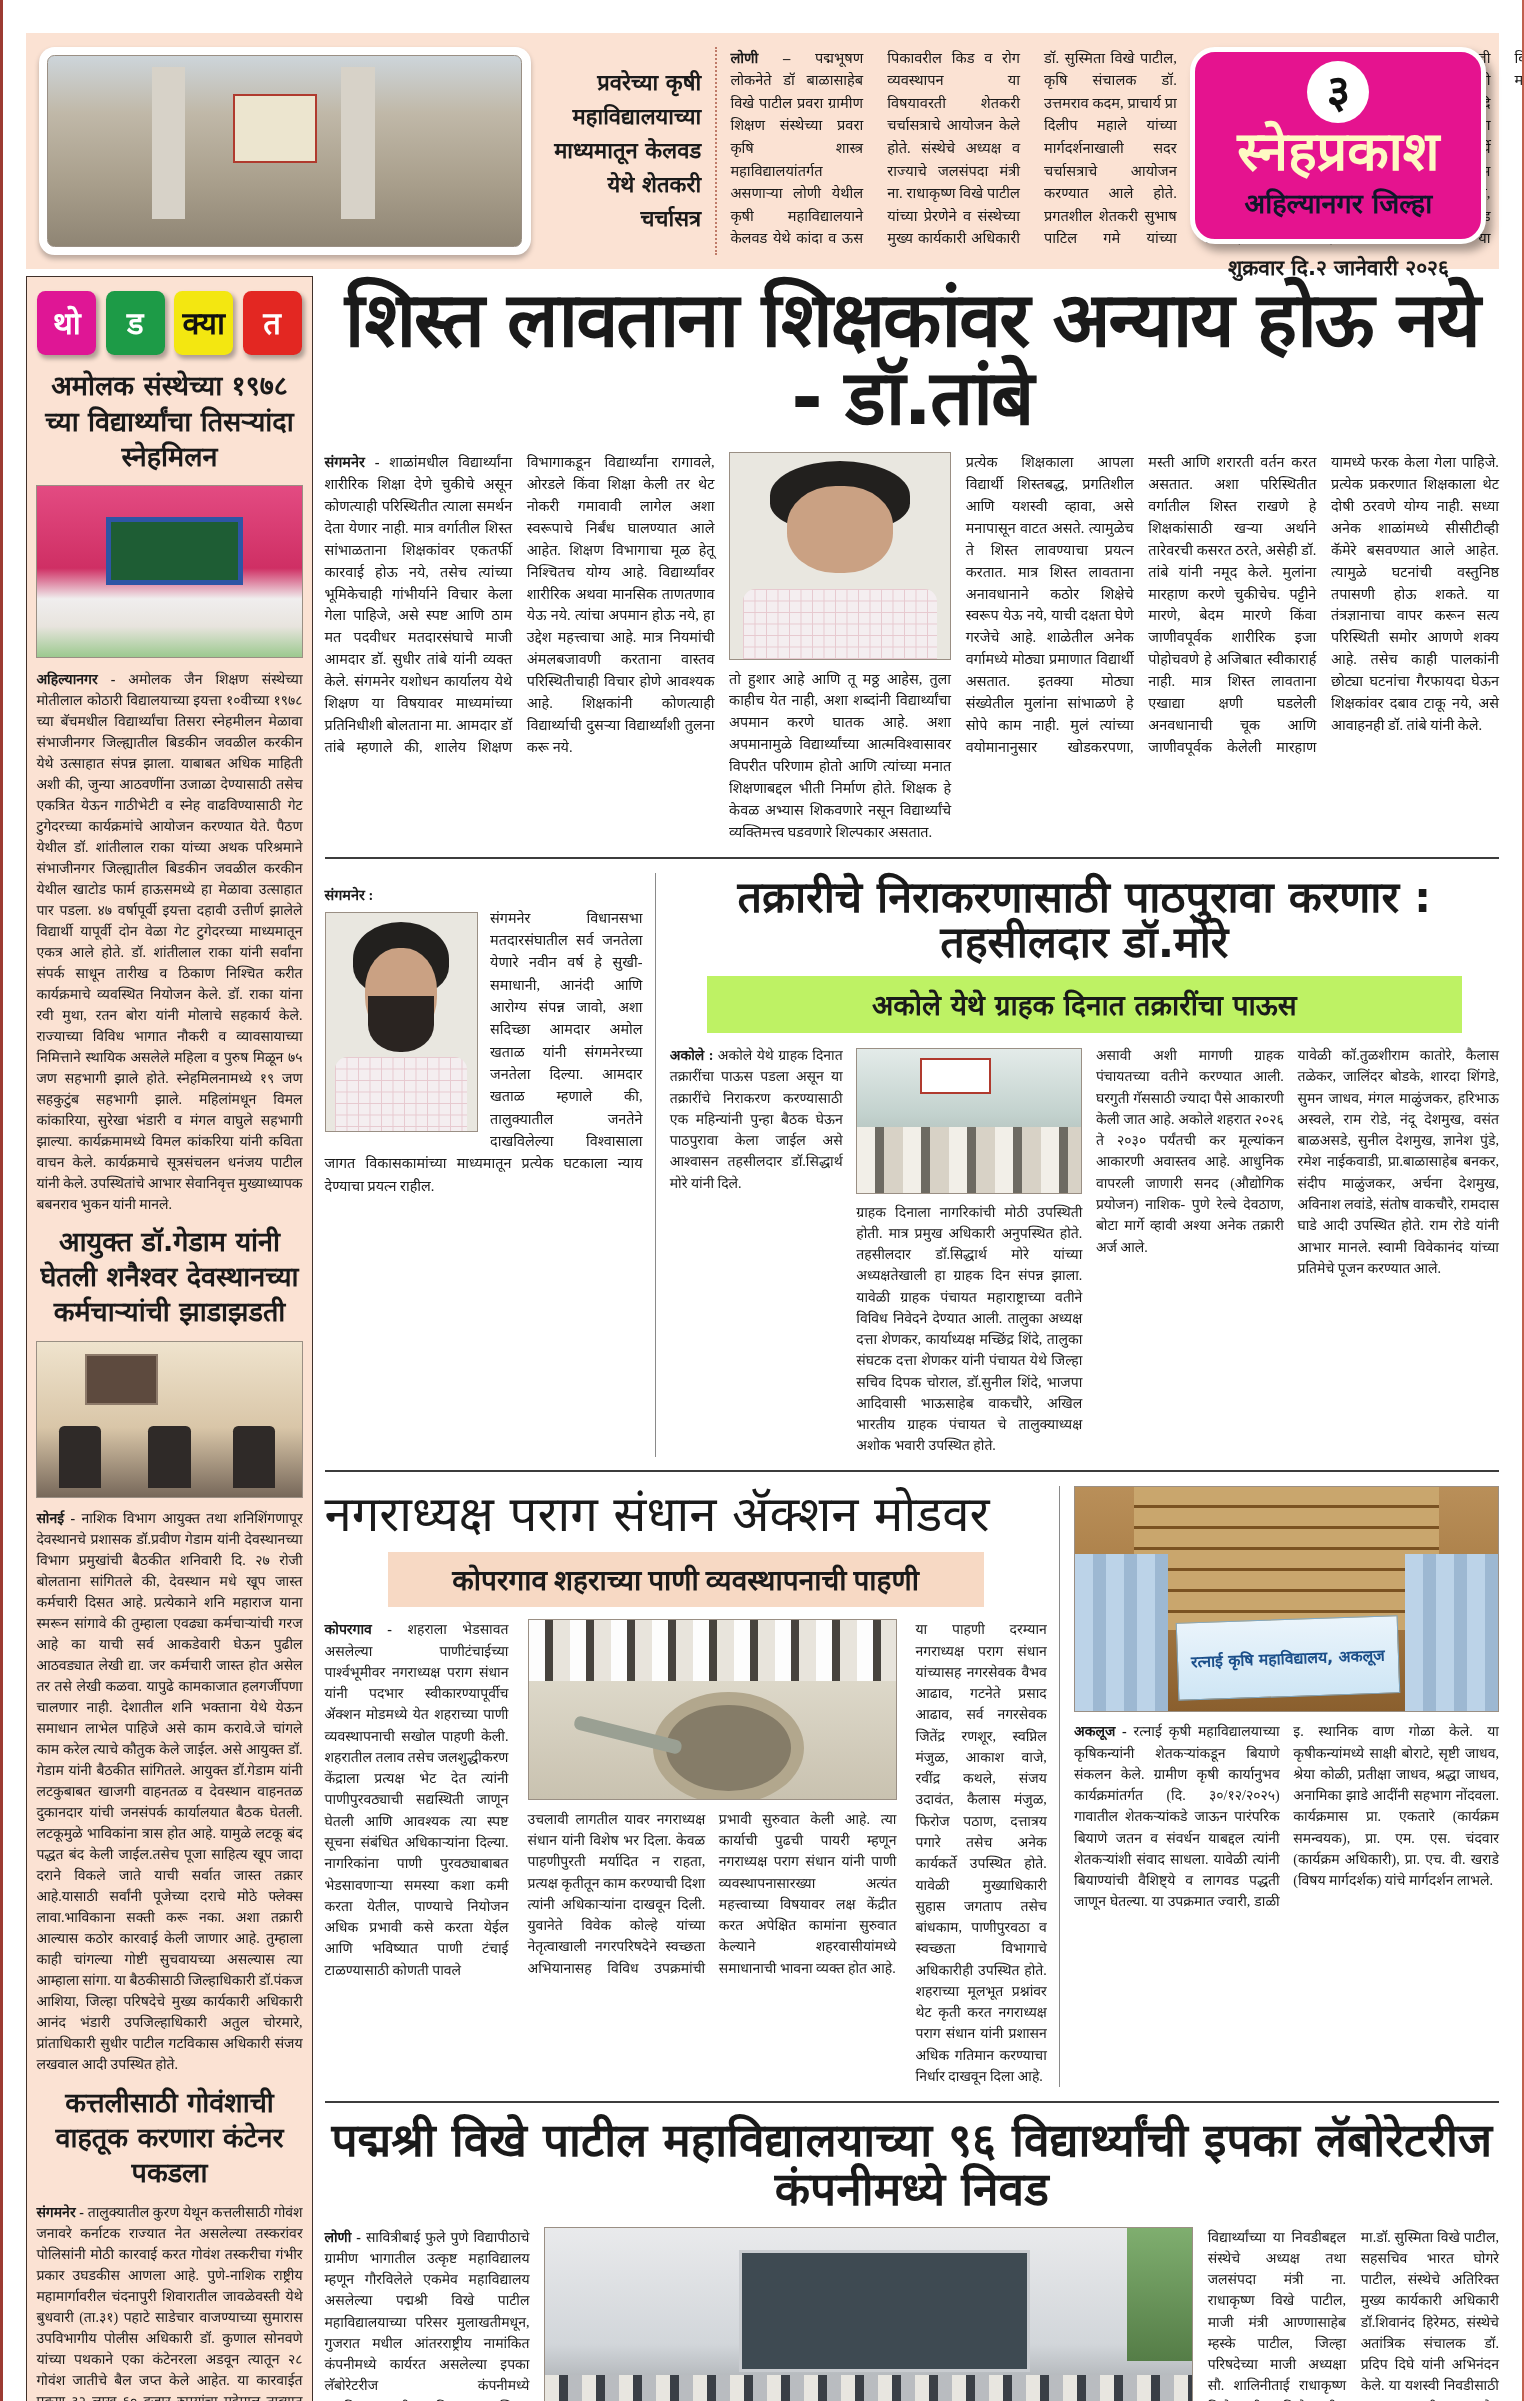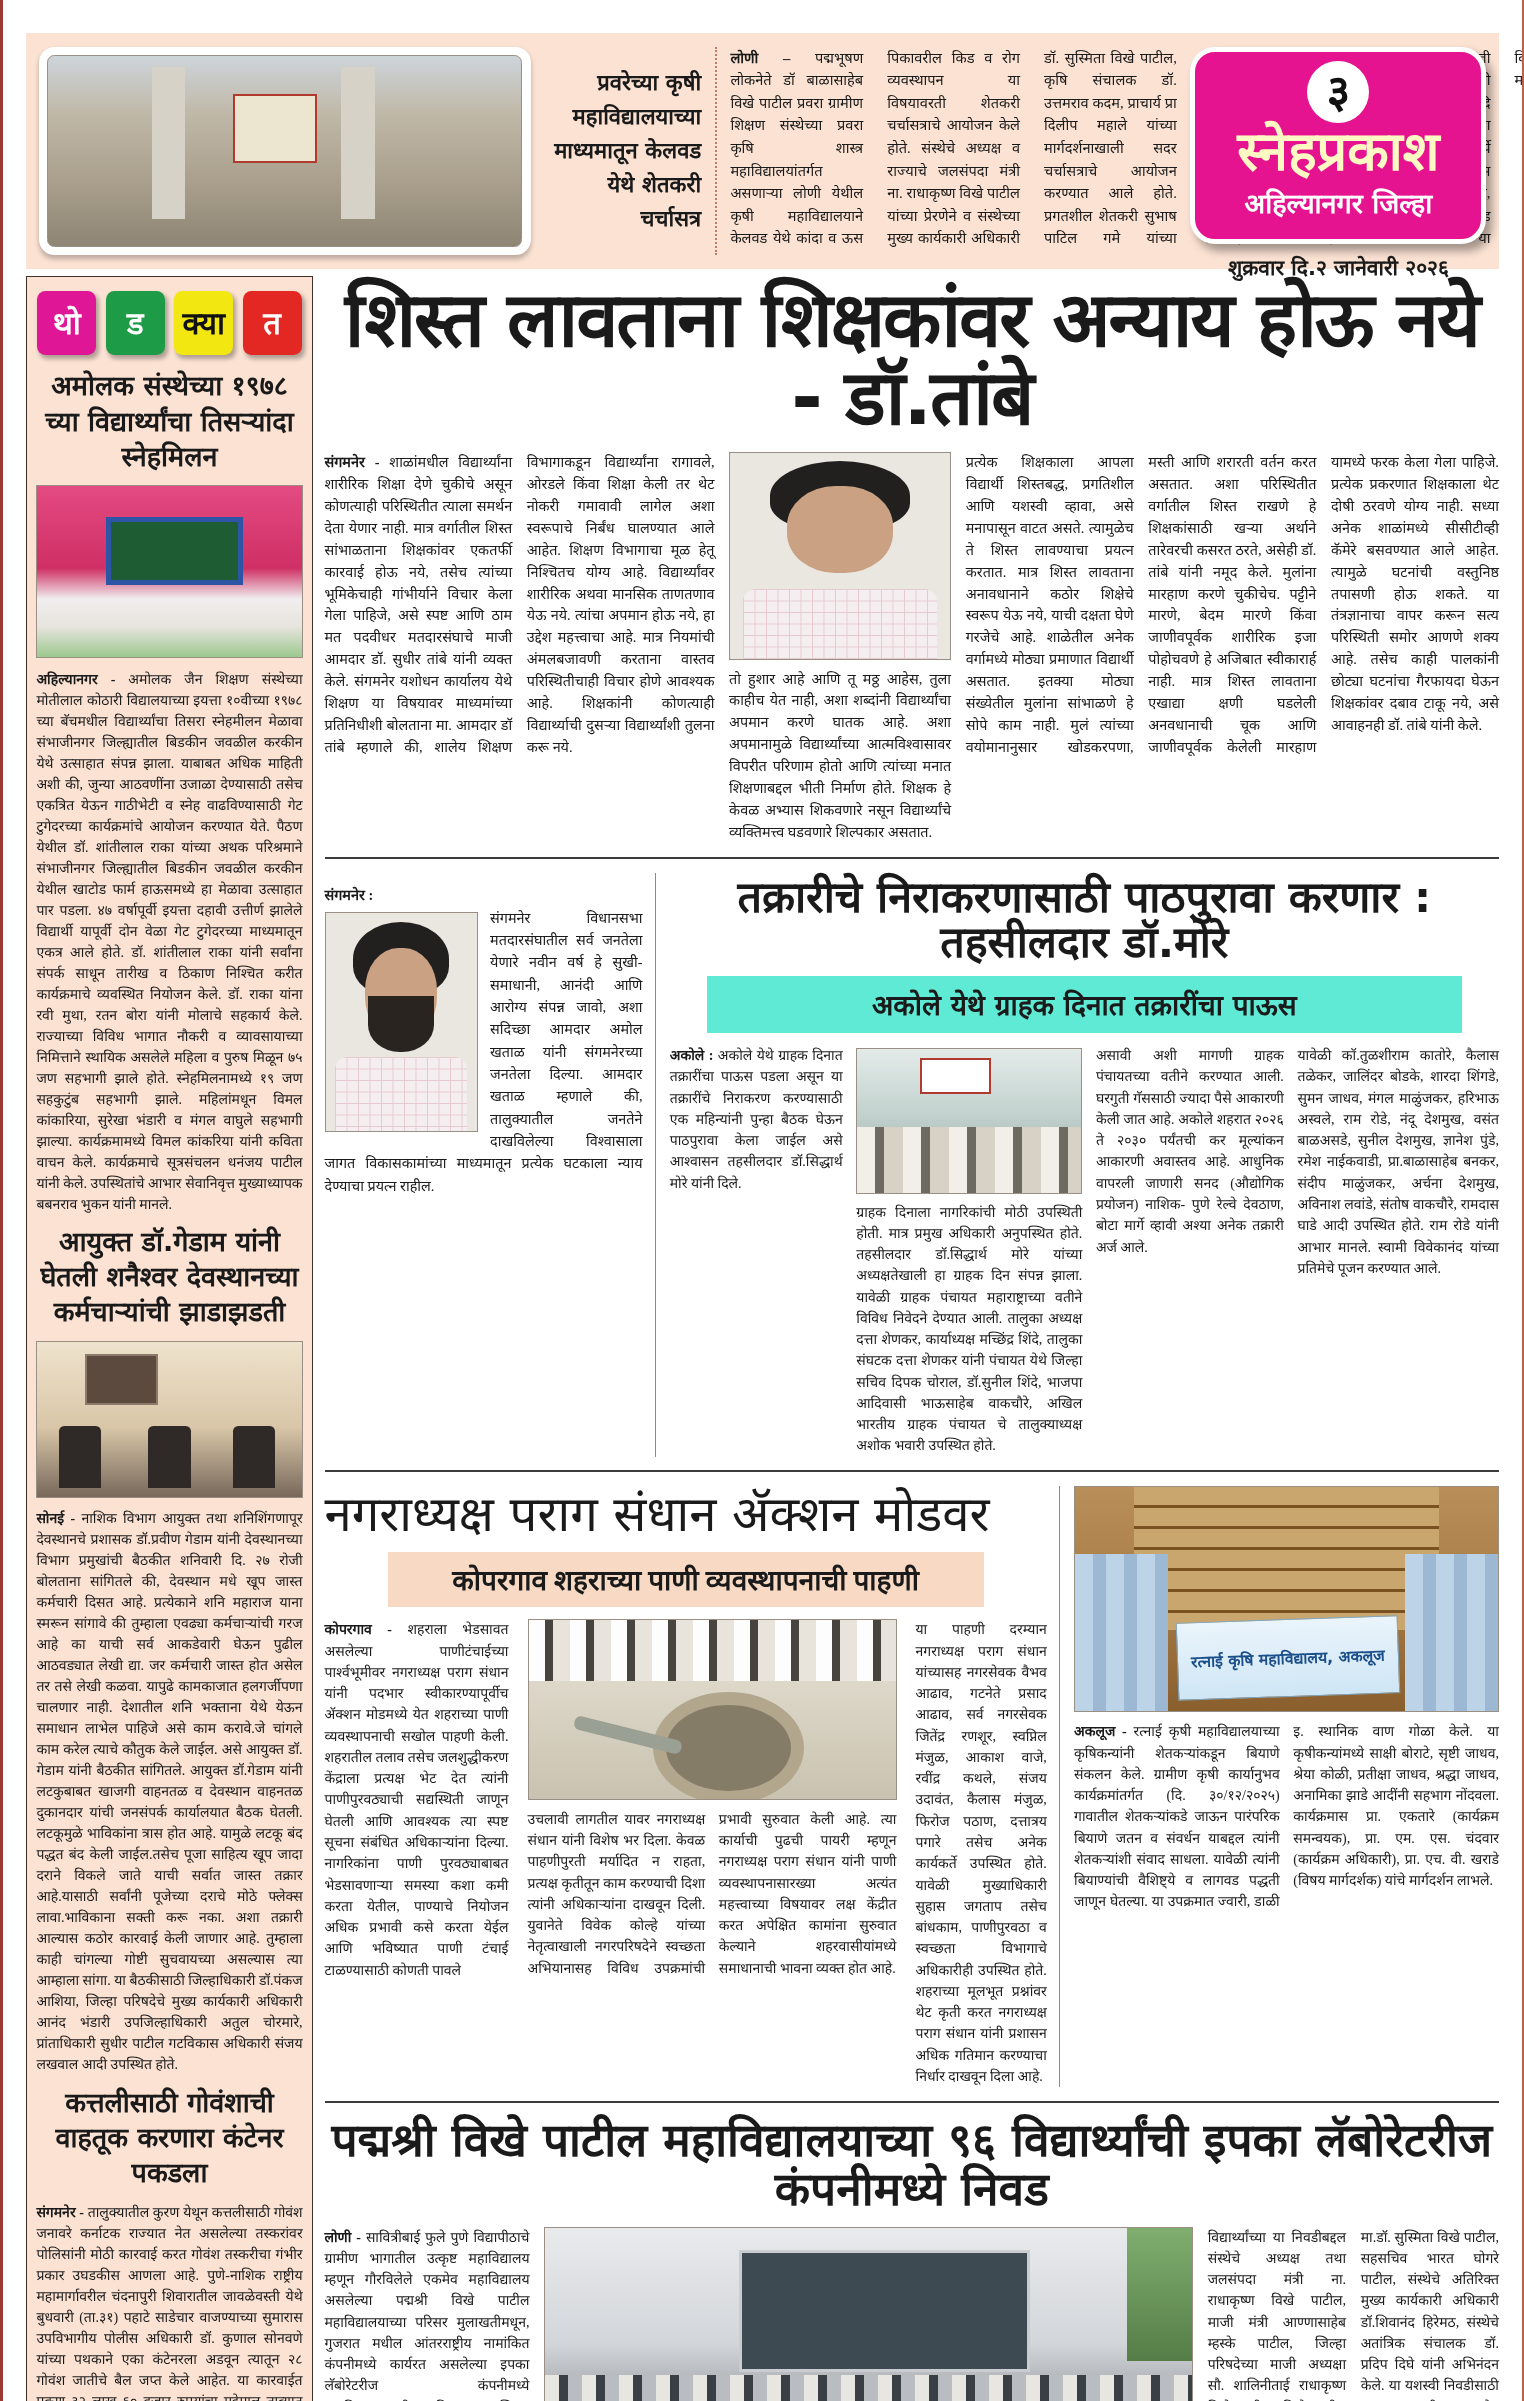--- a/index.html
+++ b/index.html
@@ -16,21 +16,21 @@
                align-self:center;font-family:"DejaVu Sans",sans-serif;}
   .dot-sep{border-left:2.6px dotted #bf7a68;align-self:stretch;}
   .top-body{flex:1;column-count:3;column-gap:24px;font-size:14.6px;line-height:1.55;text-align:justify;min-width:0;}
   .dateline{font-weight:bold;}
   .masthead{width:296px;flex:none;display:flex;flex-direction:column;align-items:center;justify-content:flex-start;}
   .mast-box{background:#e5138f;border:5.2px solid #fff;border-radius:25px;width:100%;box-sizing:border-box;
             text-align:center;padding:7.3px 4.2px 18px;box-shadow:5.2px 6.3px 8.4px rgba(0,0,0,.35);}
   .mast-circle{width:62px;height:62px;background:#fff;border-radius:50%;margin:2.1px auto 1px;
                font-size:45px;font-weight:bold;line-height:62px;color:#111;}
   .mast-title{color:#fef9c3;font-size:54px;font-weight:800;line-height:1.05;}
-  .mast-sub{color:#ffffff;font-size:27px;font-weight:800;margin-top:3.1px;}
+  .mast-sub{color:#0f172a;font-size:27px;font-weight:800;margin-top:3.1px;}
   .mast-date{font-size:21px;font-weight:800;margin-top:9.4px;font-family:"DejaVu Sans",sans-serif;}
   
   .content-row{display:flex;gap:11.5px;margin-top:7.3px;}
   .left-col{width:287px;flex:none;background:#fbe2d3;border:1.6px solid #40302a;box-sizing:border-box;
             padding:11.5px 9.4px;font-size:14px;line-height:1.5;text-align:justify;}
   .main-area{flex:1;min-width:0;}
   .main-headline{font-size:76px;font-weight:900;text-align:center;line-height:1.02;letter-spacing:-2.1px;
                  margin:5.2px 0 15.7px;}
   .band-rule{border:none;border-top:2.1px solid #3c3c3c;margin:13.6px 0;}
   
@@ -94,21 +94,21 @@
   .t-right{flex:1;min-width:0;column-count:3;column-gap:14.6px;}
   
   .band2{display:flex;gap:13.6px;}
   .khatal{width:318px;flex:none;border-right:1px solid #8a8a8a;padding-right:12.6px;}
   .kh-head{background:#dcdcdc;font-weight:800;font-size:28px;line-height:1.3;text-align:center;
            padding:8.4px 4.2px;font-family:"DejaVu Sans",sans-serif;}
   .kh-body{margin-top:11.5px;font-size:14.4px;line-height:1.55;text-align:justify;}
   .kh-photo{float:left;width:153px;height:220px;margin:5.2px 12.6px 4.2px 0;}
   .akole{flex:1;min-width:0;}
   .ak-head{font-size:43px;font-weight:900;text-align:center;line-height:1.05;margin:2.1px 0 10.5px;}
-  .ak-sub{background:#5eead4;font-size:28px;font-weight:800;text-align:center;padding:9.4px 5.2px;
+  .ak-sub{background:#bef264;font-size:28px;font-weight:800;text-align:center;padding:9.4px 5.2px;
           margin:0 37px 12.6px;font-family:"DejaVu Sans",sans-serif;}
   .ak-cols{display:flex;gap:13.6px;font-size:14px;line-height:1.52;text-align:justify;}
   .ak-c1{width:173px;flex:none;} .ak-c2{width:226px;flex:none;} .ak-c3{width:188px;flex:none;} .ak-c4{flex:1;min-width:0;}
   .ak-c2 .ph{margin:3.1px 0 7.3px;}
   
   .band3{display:flex;gap:13.6px;}
   .sandhan{flex:1;min-width:0;border-right:1px solid #8a8a8a;padding-right:12.6px;}
   .sd-head{font-size:49px;font-weight:400;text-align:left;line-height:1.05;margin:3.1px 0 11.5px;}
   .sd-sub{background:#f7d9c4;font-size:28px;font-weight:800;text-align:center;padding:8.4px 5.2px;
           margin:0 63px 12.6px;font-family:Liberation Serif, serif;}

